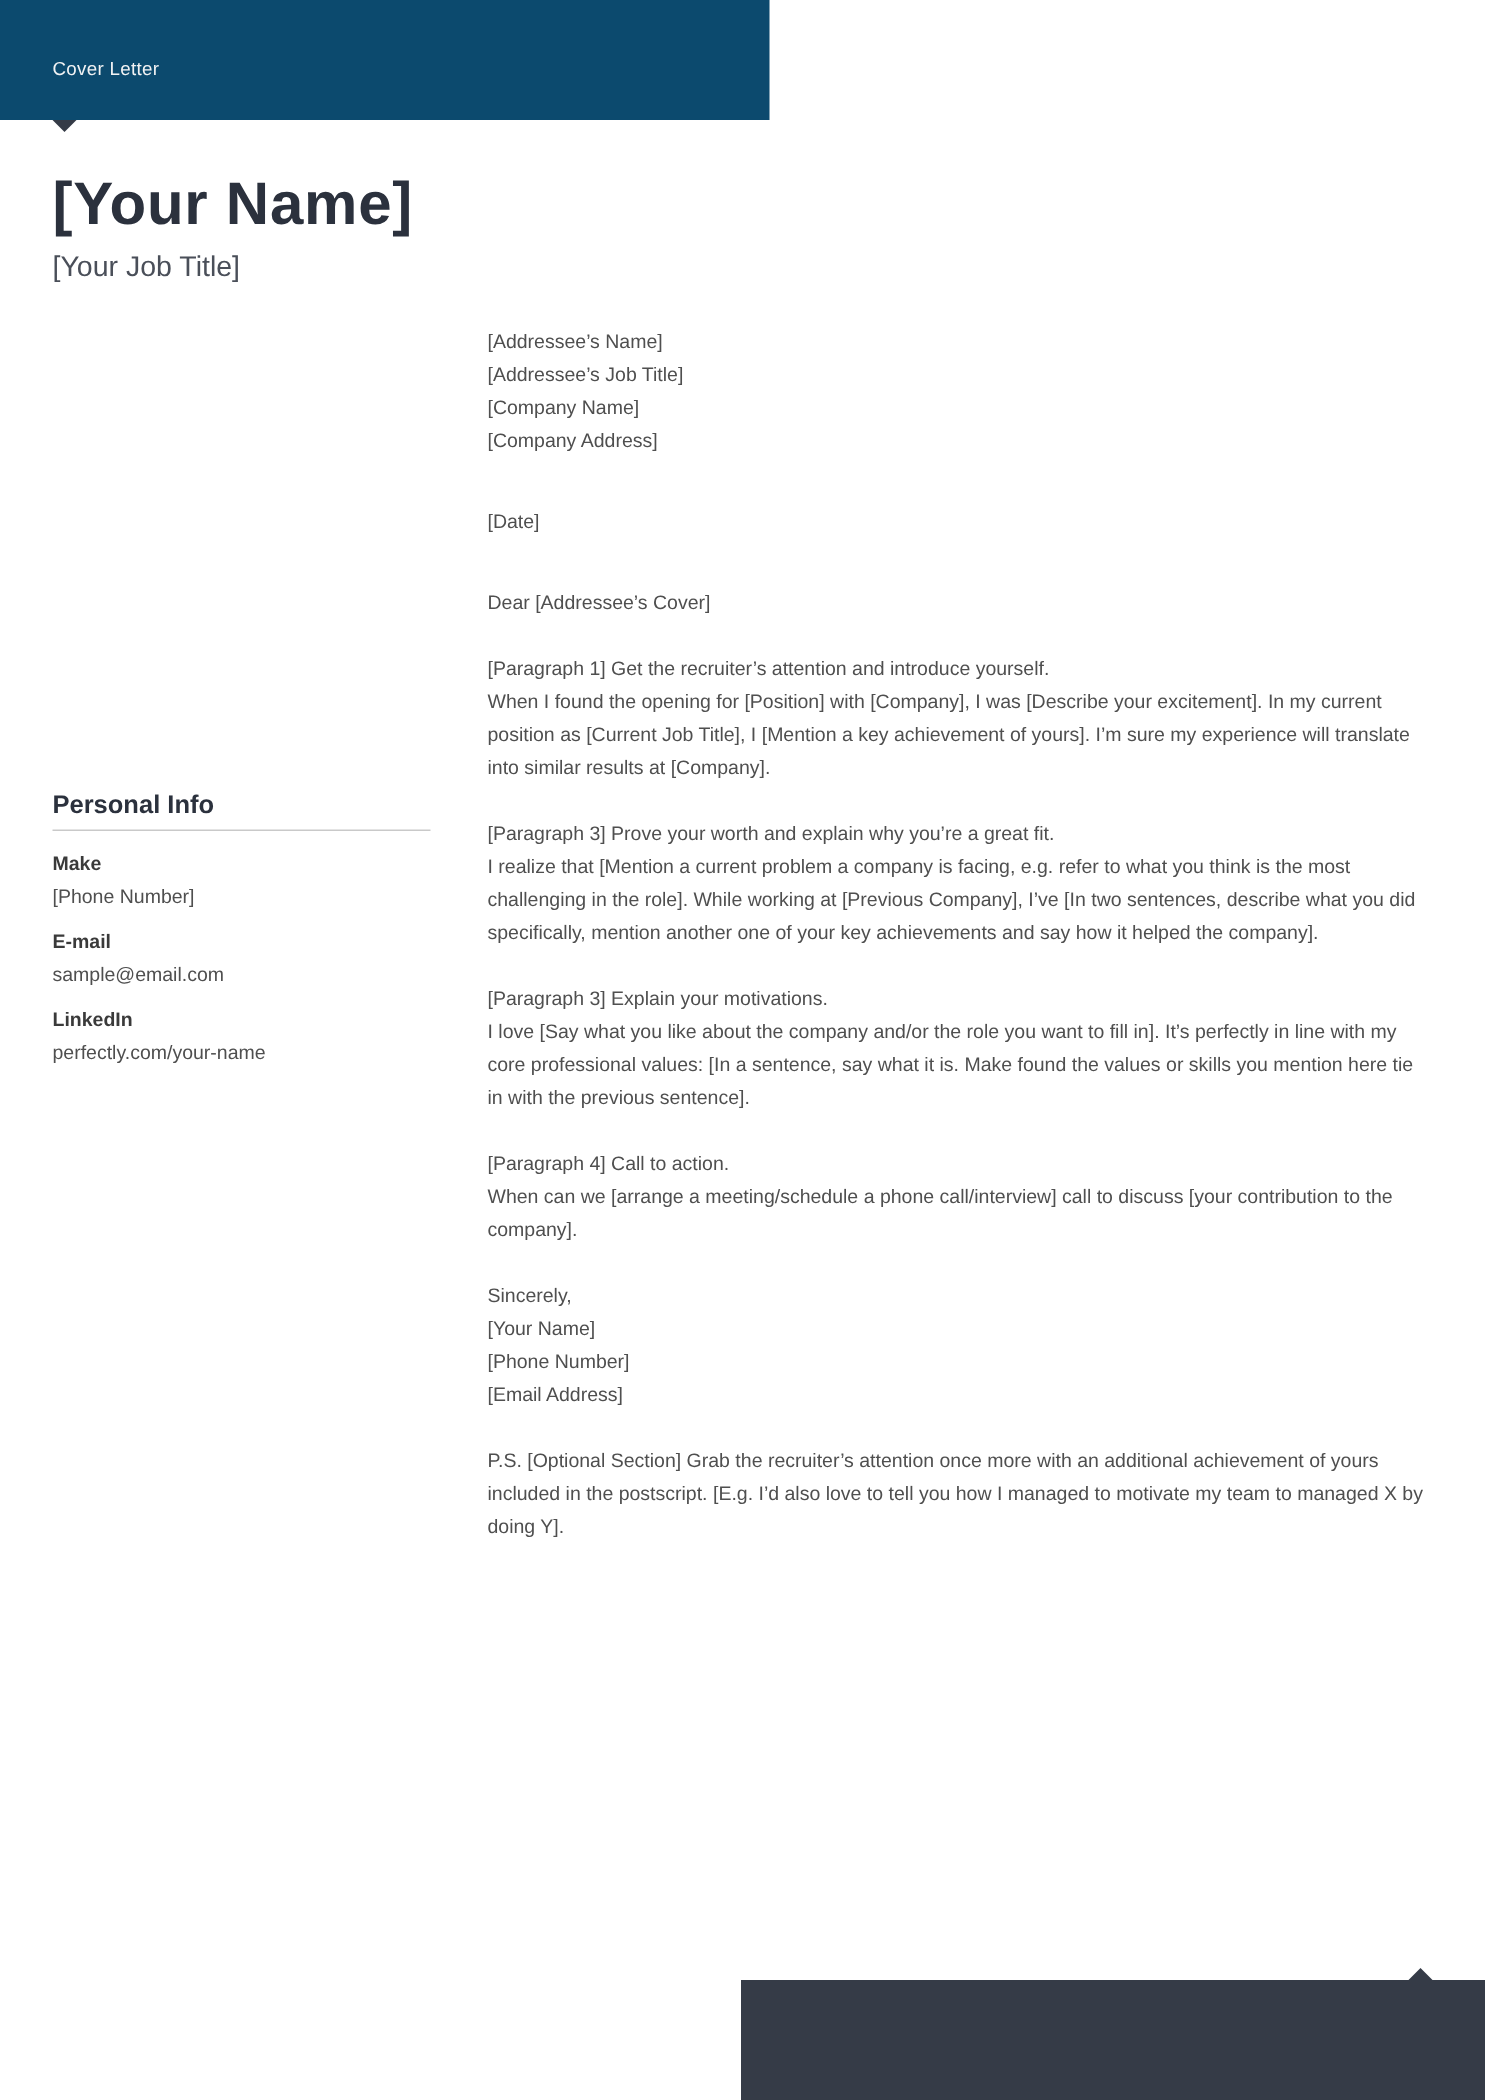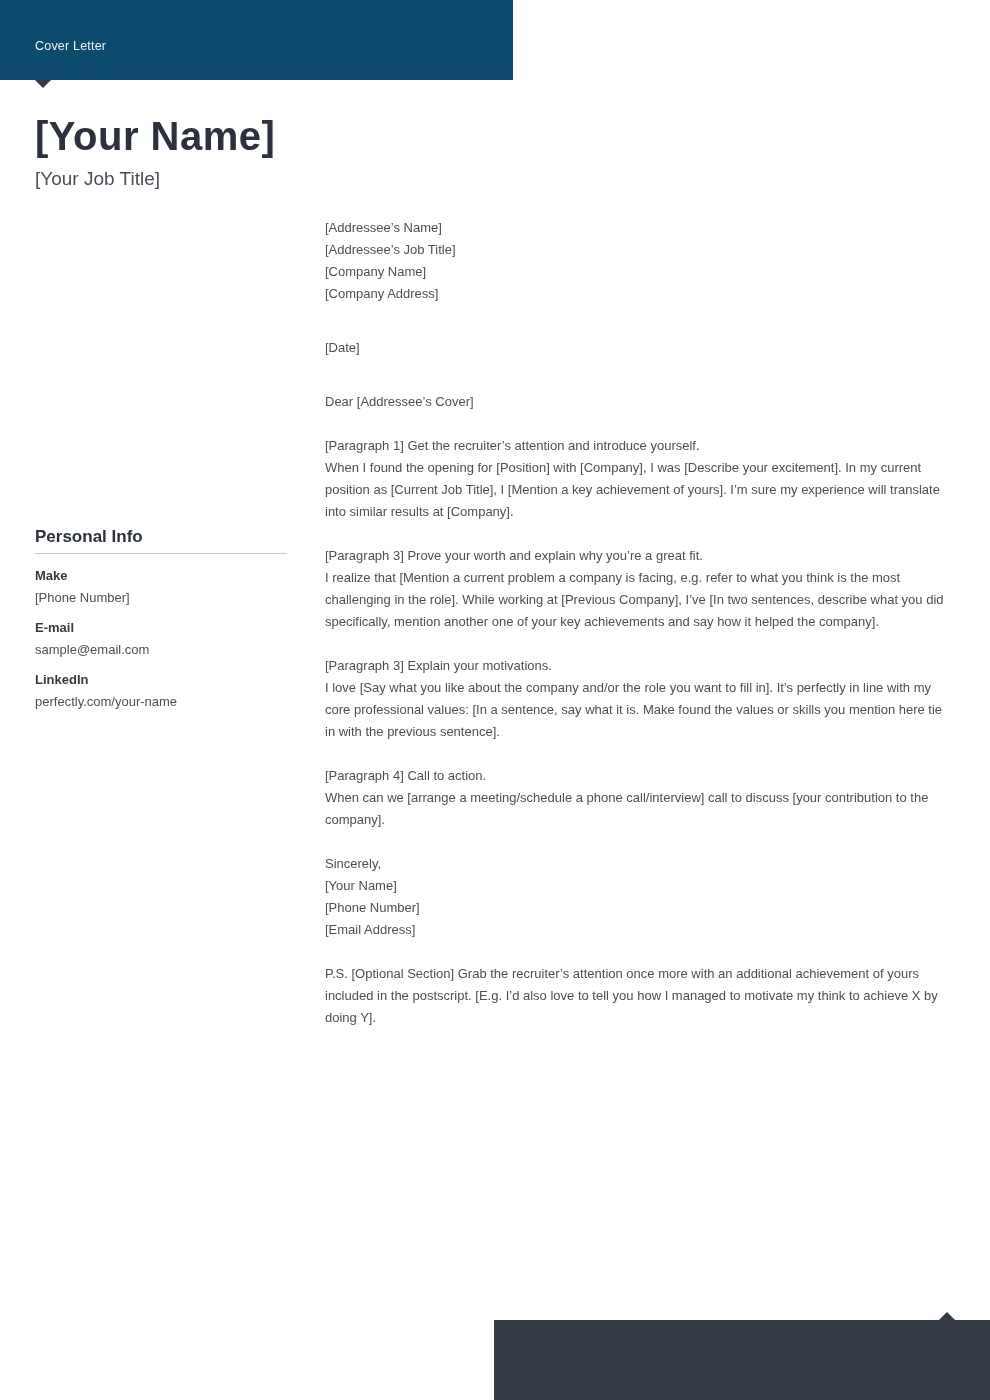--- a/index.html
+++ b/index.html
@@ -171,20 +171,20 @@
           <div class="line">[Paragraph 4] Call to action.</div>
           <div class="line">When can we [arrange a meeting/schedule a phone call/interview] call to discuss [your contribution to the company].</div>
         </div>
         <div class="block gap-md">
           <div class="line">Sincerely,</div>
           <div class="line">[Your Name]</div>
           <div class="line">[Phone Number]</div>
           <div class="line">[Email Address]</div>
         </div>
         <div class="block gap-none">
-          <div class="line">P.S. [Optional Section] Grab the recruiter’s attention once more with an additional achievement of yours included in the postscript. [E.g. I’d also love to tell you how I managed to motivate my think to achieve X by doing Y].</div>
+          <div class="line">P.S. [Optional Section] Grab the recruiter’s attention once more with an additional achievement of yours included in the postscript. [E.g. I’d also love to tell you how I managed to motivate my team to managed X by doing Y].</div>
         </div>
       </div>
   </div>
 </div>
 
 <div class="bottom-pointer"></div>
 <div class="bottom-band"></div>
 
 </body></html>

